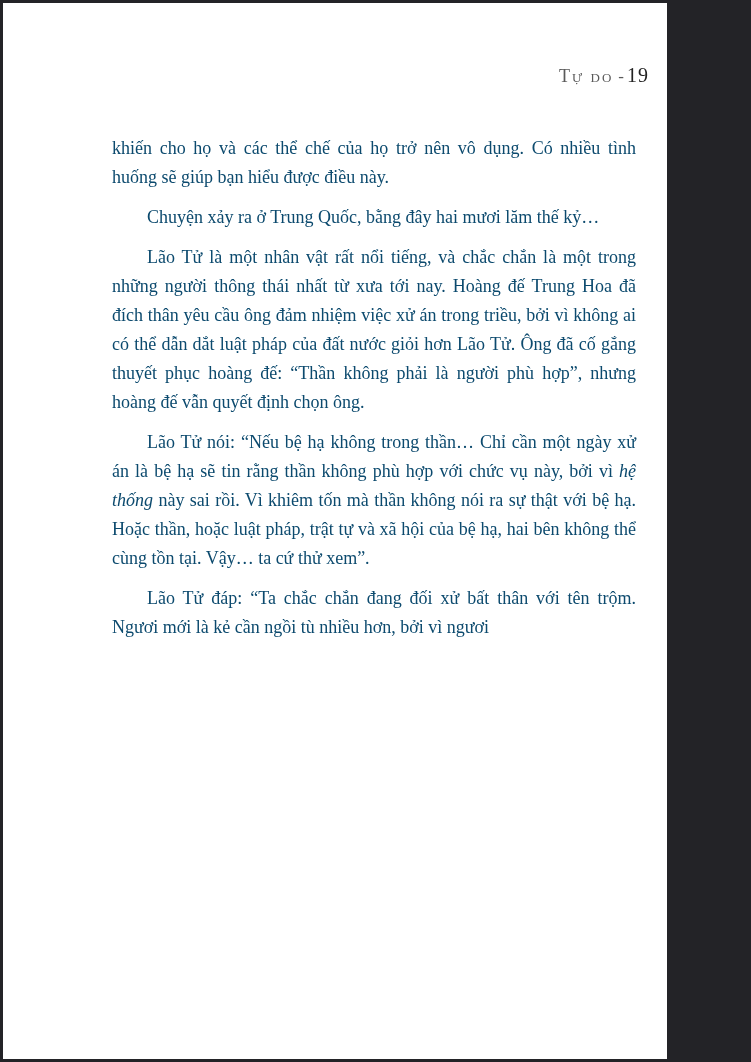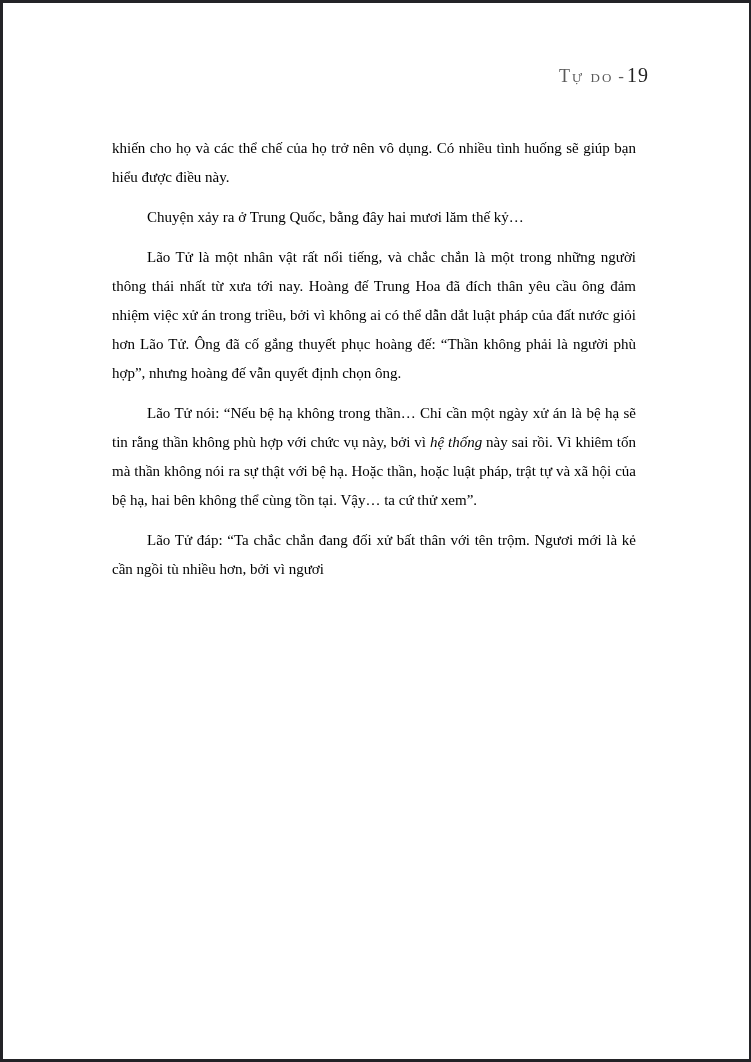--- a/index.html
+++ b/index.html
@@ -11,21 +11,21 @@
     height: 1062px;
     background: #232327; 
     position: relative;
     overflow: hidden;
     font-family: "Liberation Serif", serif;
   }
   .page {
     position: absolute;
     top: 3px;
     left: 3px;
-    width: 746px;
+    width: 664px;
     height: 1056px;
     background: #ffffff;
   }
   .running-header {
     position: absolute;
     top: 61px;
     left: 109px;
     width: 537px;
     text-align: right;
     white-space: nowrap;
@@ -48,23 +48,23 @@
     letter-spacing: 1px;
   }
   .body-text {
     position: absolute;
     top: 131px;
     left: 109px;
     width: 537px;
   }
   .body-text p {
     margin: 0 13px 11px 0;
-    font-size: 15px;
+    font-size: 18px;
     line-height: 29px;
-    color: #000000;
+    color: #0c4a6e;
     text-align: justify;
     text-indent: 35px;
   }
   .body-text p.no-indent {
     text-indent: 0;
   }
   .body-text em {
     font-style: italic;
   }
 </style>

